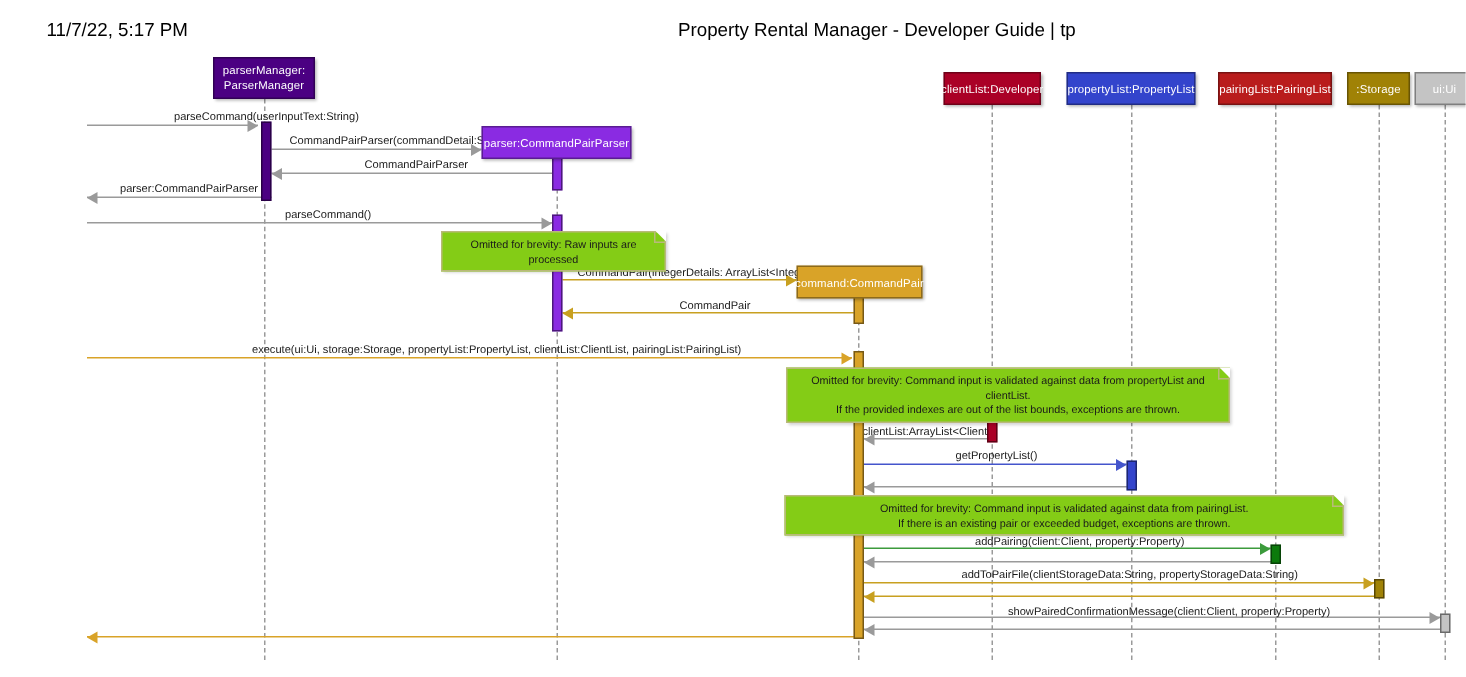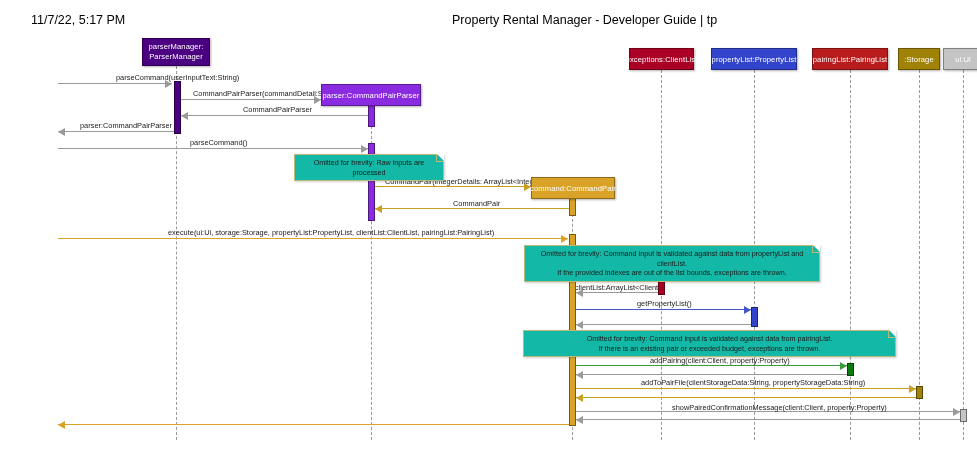--- a/index.html
+++ b/index.html
@@ -91,21 +91,21 @@
   .mlabel {
     position: absolute;
     font-size: 7.4px;
     color: #1a1a1a;
     white-space: nowrap;
     line-height: 9px;
   }
   
   .note {
     position: absolute;
-    background: #14b8a6;
+    background: #84cc16;
     border: 1px solid #b9b97a;
     font-size: 7.2px;
     color: #1a1a1a;
     line-height: 9.5px;
     text-align: center;
     padding: 3px 7px 3px 7px;
     box-shadow: 1px 1px 2px rgba(0,0,0,.18);
   }
   .note .dogear {
     position: absolute;
@@ -208,21 +208,21 @@
         <span>parserManager:</span>
         <span>ParserManager</span>
       </div>
       <div class="pbox" style="left: 321px; top: 84px; width: 100px; background: rgb(138, 43, 226);">
         <span>parser:CommandPairParser</span>
       </div>
       <div class="pbox" style="left: 531px; top: 177px; width: 84px; background: rgb(217, 163, 40);">
         <span>command:CommandPair</span>
       </div>
       <div class="pbox" style="left: 629px; top: 48px; width: 65px; background: rgb(170, 0, 38);">
-        <span>exceptions:ClientList</span>
+        <span>clientList:Developer</span>
       </div>
       <div class="pbox" style="left: 711px; top: 48px; width: 86px; background: rgb(51, 68, 204);">
         <span>propertyList:PropertyList</span>
       </div>
       <div class="pbox" style="left: 812px; top: 48px; width: 76px; background: #b91c1c;">
         <span>pairingList:PairingList</span>
       </div>
       <div class="pbox" style="left: 898px; top: 48px; width: 42px; background: rgb(160, 130, 6);">
         <span>:Storage</span>
       </div>

